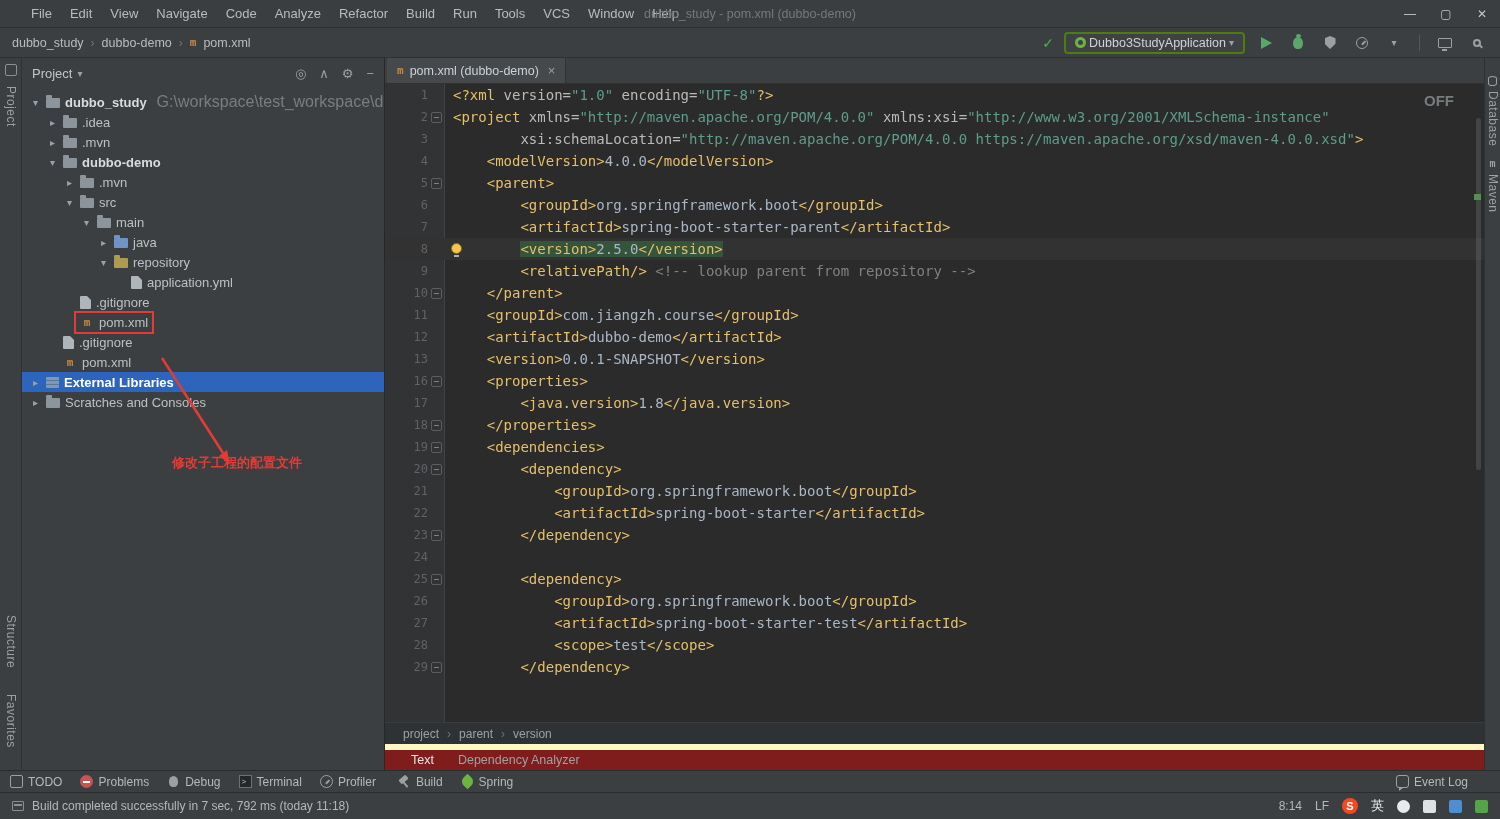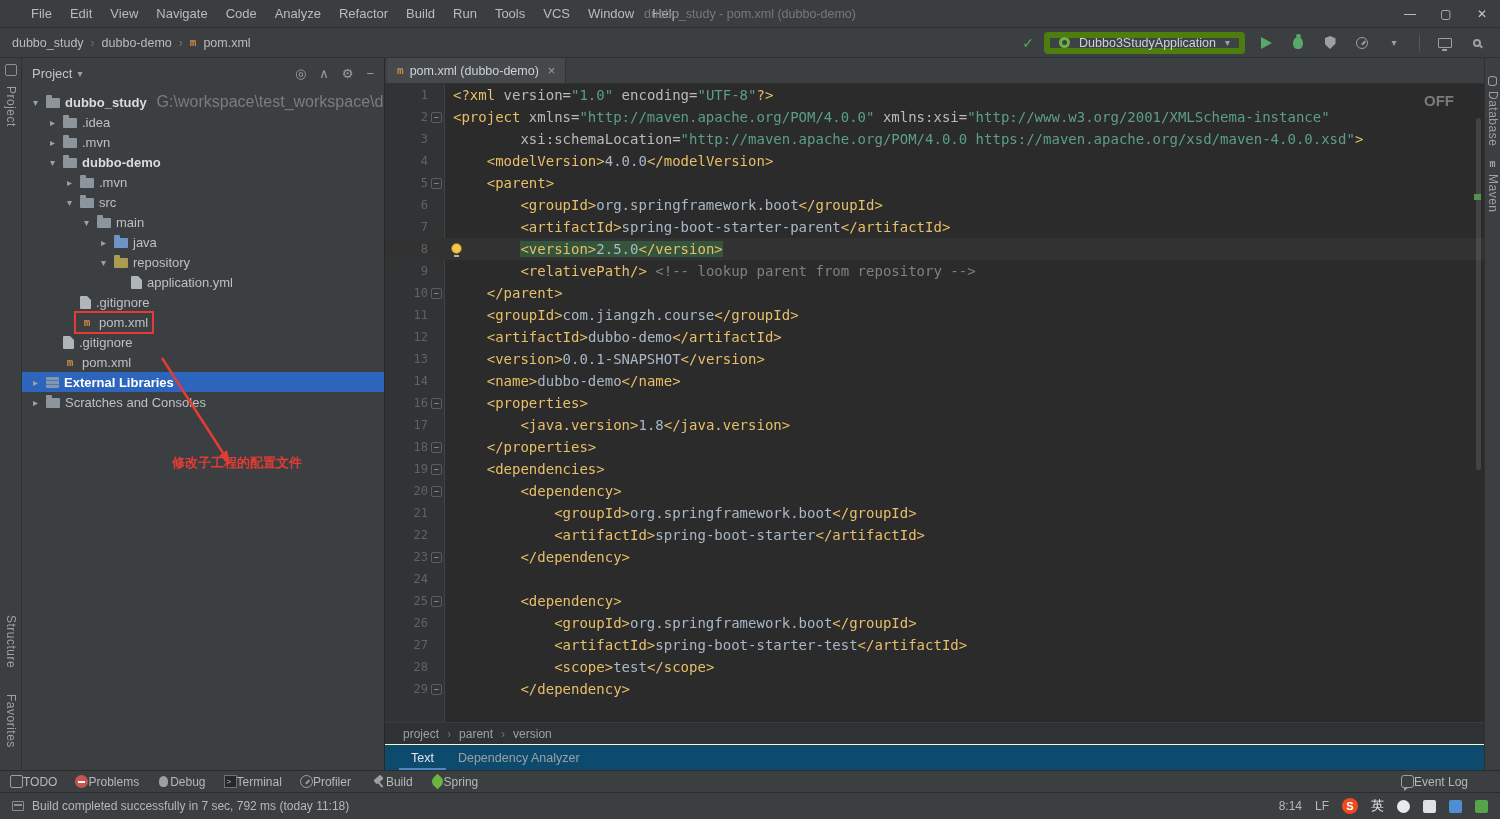--- a/index.html
+++ b/index.html
@@ -16,21 +16,21 @@
   .win-btn{width:36px;height:100%;display:flex;align-items:center;justify-content:center;font-size:12px;color:#c8c8c8;cursor:pointer;}
 
   
   .navbar{height:30px;flex:none;display:flex;align-items:center;padding:0 12px;border-bottom:1px solid #2e3133;background:#3c3f41;}
   .crumbs{display:flex;align-items:center;gap:7px;font-size:12.5px;}
   .crumb{color:#bbbbbb;cursor:pointer;}
   .crumb-sep{color:#6e7275;font-size:12px;}
   .mini-maven{color:#cb8742;font:bold 11px "DejaVu Sans Mono",monospace;}
   .nav-right{margin-left:auto;display:flex;align-items:center;gap:10px;}
   .green-check{color:#4db054;font-weight:bold;font-size:14px;}
-  .run-config{display:flex;align-items:center;gap:9px;height:22px;border:6px solid #4d7c0f;border-radius:4px;padding:0 9px;font-size:12.5px;color:#d0d3d6;cursor:pointer;background:#3f4244;}
+  .run-config{display:flex;align-items:center;gap:3px;height:22px;border:2px solid #4d7c0f;border-radius:4px;padding:0 9px;font-size:12.5px;color:#d0d3d6;cursor:pointer;background:#3f4244;}
   .sbooticon{width:11px;height:11px;border-radius:50%;background:#6db33f;position:relative;}
   .sbooticon::after{content:"";position:absolute;left:3px;top:3px;width:5px;height:5px;border-radius:50%;background:#3f4244;}
   .dd-chev{color:#9da0a3;font-size:10px;}
   .icon-btn{display:flex;align-items:center;justify-content:center;width:22px;height:22px;cursor:pointer;}
   .play-icon{width:0;height:0;border-left:11px solid #59a869;border-top:6px solid transparent;border-bottom:6px solid transparent;}
   .bug-icon{width:10px;height:12px;background:#59a869;border-radius:50% 50% 45% 45%;position:relative;}
   .bug-icon::before{content:"";position:absolute;top:-3px;left:2.5px;width:5px;height:4px;border-radius:50%;background:#59a869;}
   .shield-icon{width:11px;height:13px;background:#9da0a3;clip-path:polygon(50% 0,100% 18%,100% 60%,50% 100%,0 60%,0 18%);}
   .gauge-icon{width:12px;height:12px;border:1.5px solid #9da0a3;border-radius:50%;position:relative;}
   .gauge-icon::after{content:"";position:absolute;left:4px;top:4.5px;width:5px;height:1.5px;background:#9da0a3;transform:rotate(-45deg);}
@@ -99,30 +99,30 @@
   .bulb{position:absolute;left:6px;top:5px;width:11px;height:11px;border-radius:50%;background:#f5c64b;border:1px solid #8a6d1f;cursor:pointer;}
   .bulb::after{content:"";position:absolute;left:2px;bottom:-4px;width:5px;height:2px;background:#b0b3b5;}
   .tk-t{color:#e8bf6a;} .tk-a{color:#bababa;} .tk-s{color:#5c9d8b;} .tk-x{color:#a9b7c6;} .tk-c{color:#808080;}
   .tk-hl{background:#35543c;}
   .off-badge{position:absolute;top:8px;right:30px;color:#787b7e;font-size:15px;font-weight:bold;font-family:"Liberation Sans",sans-serif;}
   .scrollbar{position:absolute;top:0;right:0;bottom:0;width:12px;}
   .sb-thumb{position:absolute;top:34px;right:3px;width:5px;height:352px;background:rgba(255,255,255,.12);border-radius:3px;cursor:pointer;}
   .sb-mark{position:absolute;top:110px;right:3px;width:7px;height:6px;background:#539152;}
   .crumbs2{height:22px;flex:none;display:flex;align-items:center;gap:8px;padding-left:18px;background:#2f3234;border-top:1px solid #3a3d3f;font-size:12px;color:#9da0a3;font-family:"Liberation Sans",sans-serif;}
   .crumb2{cursor:pointer;}
-  .bottom-tabs{height:26px;flex:none;background:#0c4a6e;border-top:1px solid #fef9c3;display:flex;align-items:center;padding-left:14px;font-size:12.5px;}
+  .bottom-tabs{height:26px;flex:none;background:#7f1d1d;border-top:6px solid #fef9c3;display:flex;align-items:center;padding-left:14px;font-size:12.5px;}
   .btab{padding:0 12px;height:26px;line-height:26px;color:#9da0a3;cursor:pointer;}
   .btab.active{color:#e3e6e8;box-shadow:inset 0 -3px 0 #4a88c7;}
 
   
   .twbar{height:22px;flex:none;background:#3c3f41;border-top:1px solid #292b2d;display:flex;align-items:center;padding:0 10px;font-size:12px;color:#b4b8ba;}
   .tw-group{display:flex;align-items:center;gap:18px;}
   #tw-center{margin-left:22px;}
   #tw-right{margin-left:auto;margin-right:22px;}
-  .tw-item{display:flex;align-items:center;cursor:pointer;justify-content:flex-end;}
+  .tw-item{display:flex;align-items:center;gap:5px;cursor:pointer;justify-content:flex-end;}
   .twi{width:13px;height:13px;display:inline-block;position:relative;flex:none;}
   .ic-todo{border:1.5px solid #9da0a3;border-radius:2px;}
   .ic-problems{background:#c75450;border-radius:50%;}
   .ic-problems::after{content:"";position:absolute;left:3px;top:5.5px;width:7px;height:2px;background:#fff;}
   .ic-debug{width:9px;height:11px;margin:1px 2px;background:#9da0a3;border-radius:50% 50% 42% 42%;}
   .ic-terminal{background:#25282a;border:1px solid #6e7173;}
   .ic-terminal::before{content:">";position:absolute;left:2px;top:0;font-size:8px;color:#c3c9cc;line-height:11px;}
   .ic-profiler{border:1.5px solid #9da0a3;border-radius:50%;}
   .ic-profiler::after{content:"";position:absolute;left:4px;top:4.5px;width:5px;height:1.5px;background:#9da0a3;transform:rotate(-45deg);}
   .ic-build{background:none;}
@@ -373,21 +373,20 @@
             <div class="erow"><span class="gcell"><span class="lnum">4</span><span class="fold"></span></span><span class="ccell"><span class="tk-x">    </span><span class="tk-t">&lt;modelVersion&gt;</span><span class="tk-x">4.0.0</span><span class="tk-t">&lt;/modelVersion&gt;</span></span></div>
             <div class="erow"><span class="gcell"><span class="lnum">5</span><span class="fold has">−</span></span><span class="ccell"><span class="tk-x">    </span><span class="tk-t">&lt;parent&gt;</span></span></div>
             <div class="erow"><span class="gcell"><span class="lnum">6</span><span class="fold"></span></span><span class="ccell"><span class="tk-x">        </span><span class="tk-t">&lt;groupId&gt;</span><span class="tk-x">org.springframework.boot</span><span class="tk-t">&lt;/groupId&gt;</span></span></div>
             <div class="erow"><span class="gcell"><span class="lnum">7</span><span class="fold"></span></span><span class="ccell"><span class="tk-x">        </span><span class="tk-t">&lt;artifactId&gt;</span><span class="tk-x">spring-boot-starter-parent</span><span class="tk-t">&lt;/artifactId&gt;</span></span></div>
             <div class="erow caret"><span class="gcell"><span class="lnum">8</span><span class="fold"></span></span><span class="ccell"><span class="bulb"></span><span class="tk-x">        </span><span class="tk-t tk-hl">&lt;version&gt;</span><span class="tk-x tk-hl">2.5.0</span><span class="tk-t tk-hl">&lt;/version&gt;</span></span></div>
             <div class="erow"><span class="gcell"><span class="lnum">9</span><span class="fold"></span></span><span class="ccell"><span class="tk-x">        </span><span class="tk-t">&lt;relativePath/&gt;</span><span class="tk-x"> </span><span class="tk-c">&lt;!-- lookup parent from repository --&gt;</span></span></div>
             <div class="erow"><span class="gcell"><span class="lnum">10</span><span class="fold has">−</span></span><span class="ccell"><span class="tk-x">    </span><span class="tk-t">&lt;/parent&gt;</span></span></div>
             <div class="erow"><span class="gcell"><span class="lnum">11</span><span class="fold"></span></span><span class="ccell"><span class="tk-x">    </span><span class="tk-t">&lt;groupId&gt;</span><span class="tk-x">com.jiangzh.course</span><span class="tk-t">&lt;/groupId&gt;</span></span></div>
             <div class="erow"><span class="gcell"><span class="lnum">12</span><span class="fold"></span></span><span class="ccell"><span class="tk-x">    </span><span class="tk-t">&lt;artifactId&gt;</span><span class="tk-x">dubbo-demo</span><span class="tk-t">&lt;/artifactId&gt;</span></span></div>
             <div class="erow"><span class="gcell"><span class="lnum">13</span><span class="fold"></span></span><span class="ccell"><span class="tk-x">    </span><span class="tk-t">&lt;version&gt;</span><span class="tk-x">0.0.1-SNAPSHOT</span><span class="tk-t">&lt;/version&gt;</span></span></div>
-            <div class="erow"><span class="gcell"><span class="lnum">14</span><span class="fold"></span></span><span class="ccell"><span class="tk-x">    </span><span class="tk-t">&lt;name&gt;</span><span class="tk-x">dubbo-demo</span><span class="tk-t">&lt;/name&gt;</span></span></div>
             <div class="erow"><span class="gcell"><span class="lnum">16</span><span class="fold has">−</span></span><span class="ccell"><span class="tk-x">    </span><span class="tk-t">&lt;properties&gt;</span></span></div>
             <div class="erow"><span class="gcell"><span class="lnum">17</span><span class="fold"></span></span><span class="ccell"><span class="tk-x">        </span><span class="tk-t">&lt;java.version&gt;</span><span class="tk-x">1.8</span><span class="tk-t">&lt;/java.version&gt;</span></span></div>
             <div class="erow"><span class="gcell"><span class="lnum">18</span><span class="fold has">−</span></span><span class="ccell"><span class="tk-x">    </span><span class="tk-t">&lt;/properties&gt;</span></span></div>
             <div class="erow"><span class="gcell"><span class="lnum">19</span><span class="fold has">−</span></span><span class="ccell"><span class="tk-x">    </span><span class="tk-t">&lt;dependencies&gt;</span></span></div>
             <div class="erow"><span class="gcell"><span class="lnum">20</span><span class="fold has">−</span></span><span class="ccell"><span class="tk-x">        </span><span class="tk-t">&lt;dependency&gt;</span></span></div>
             <div class="erow"><span class="gcell"><span class="lnum">21</span><span class="fold"></span></span><span class="ccell"><span class="tk-x">            </span><span class="tk-t">&lt;groupId&gt;</span><span class="tk-x">org.springframework.boot</span><span class="tk-t">&lt;/groupId&gt;</span></span></div>
             <div class="erow"><span class="gcell"><span class="lnum">22</span><span class="fold"></span></span><span class="ccell"><span class="tk-x">            </span><span class="tk-t">&lt;artifactId&gt;</span><span class="tk-x">spring-boot-starter</span><span class="tk-t">&lt;/artifactId&gt;</span></span></div>
             <div class="erow"><span class="gcell"><span class="lnum">23</span><span class="fold has">−</span></span><span class="ccell"><span class="tk-x">        </span><span class="tk-t">&lt;/dependency&gt;</span></span></div>
             <div class="erow"><span class="gcell"><span class="lnum">24</span><span class="fold"></span></span><span class="ccell"></span></div>
             <div class="erow"><span class="gcell"><span class="lnum">25</span><span class="fold has">−</span></span><span class="ccell"><span class="tk-x">        </span><span class="tk-t">&lt;dependency&gt;</span></span></div>

